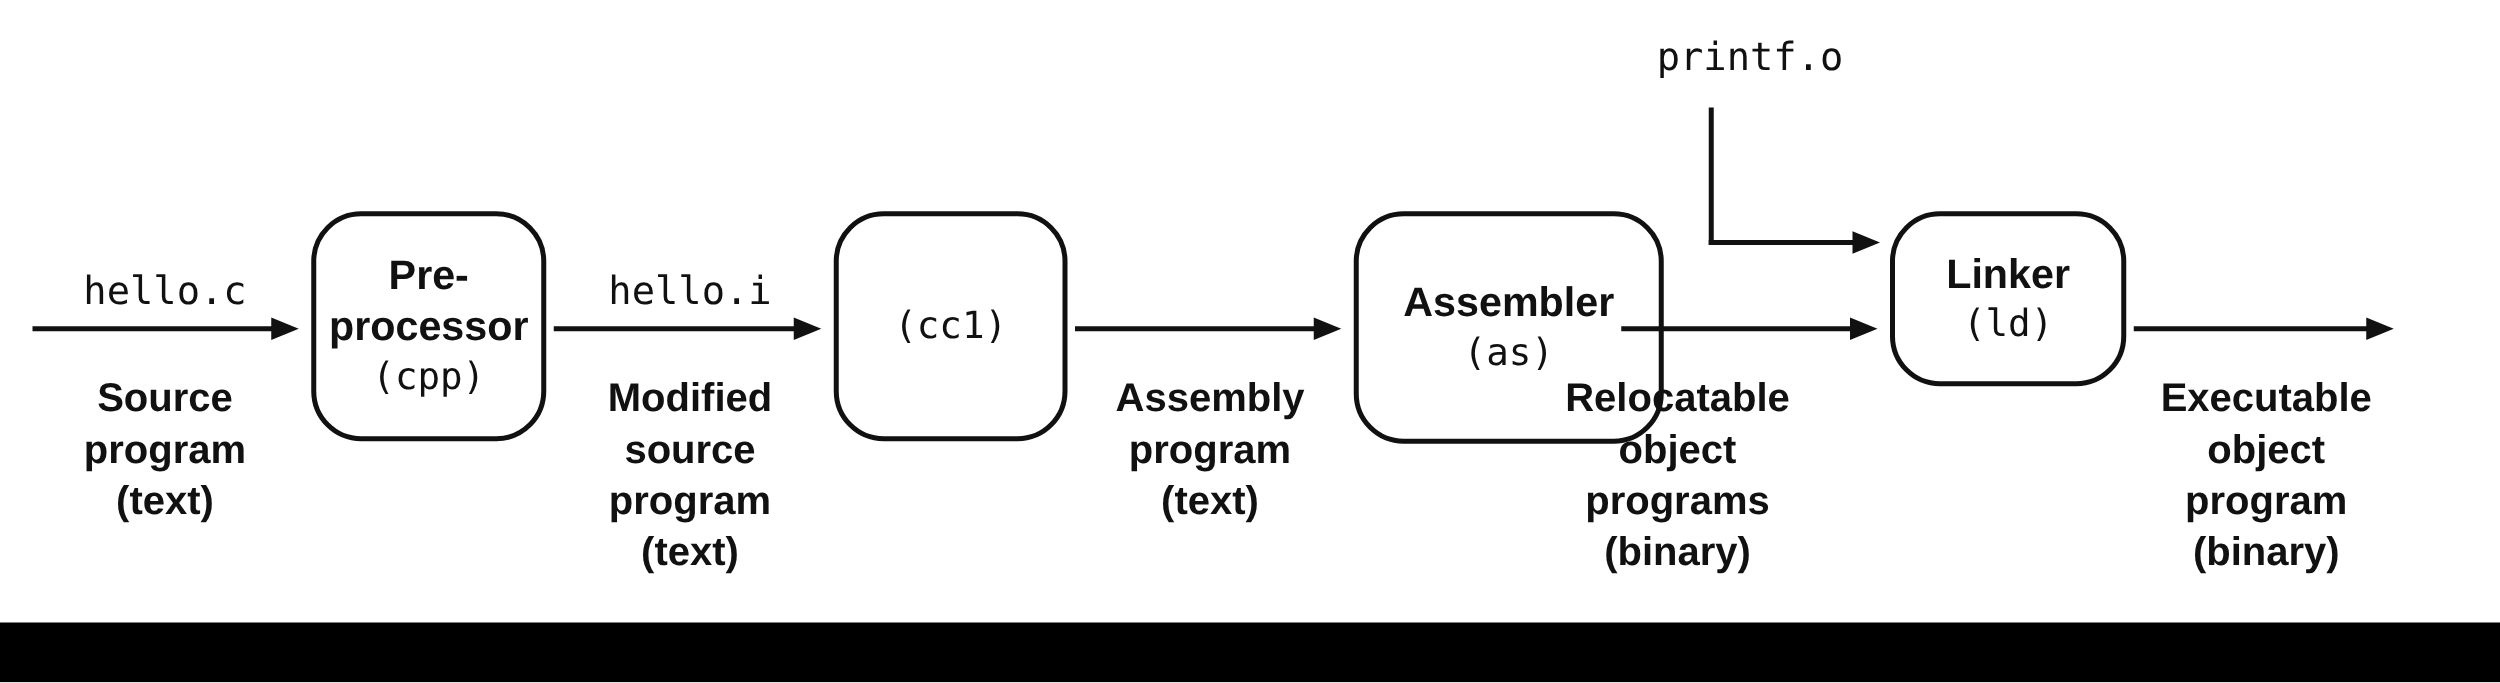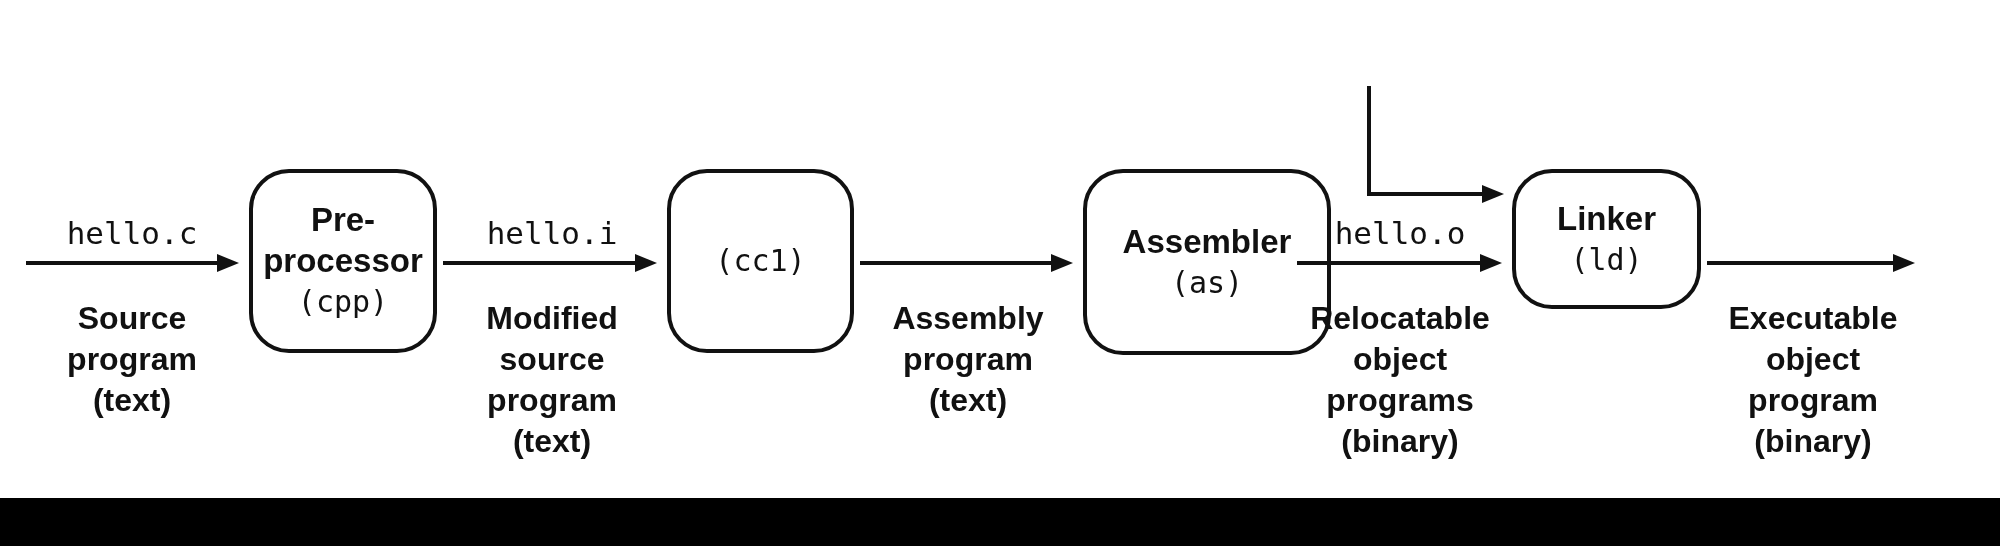--- a/index.html
+++ b/index.html
@@ -150,28 +150,28 @@
   <div class="arrow-head" style="left:1051px"></div>
   <div class="caption" style="left:818px">Assembly
 program
 (text)</div>
 
   <div class="node" style="left:1083px;top:169px;width:248px;height:186px">
     <div class="node-name">Assembler</div>
     <div class="node-tool">(as)</div>
   </div>
 
-  <div class="file-label" style="left:1250px">hello.o</div>
   <div class="h-line" style="left:1297px;width:187px"></div>
   <div class="arrow-head" style="left:1480px"></div>
-  <div class="caption" style="left:1250px">Relocatable
+  <div class="caption" style="left:1192px">Relocatable
 object
 programs
 (binary)</div>
 
+  <div class="printf-label">printf.o</div>
   <div class="printf-vline"></div>
   <div class="printf-hline"></div>
   <div class="printf-head"></div>
 
   <div class="node" style="left:1512px;top:169px;width:189px;height:140px">
     <div class="node-name">Linker</div>
     <div class="node-tool">(ld)</div>
   </div>
 
   <div class="h-line" style="left:1707px;width:190px"></div>

